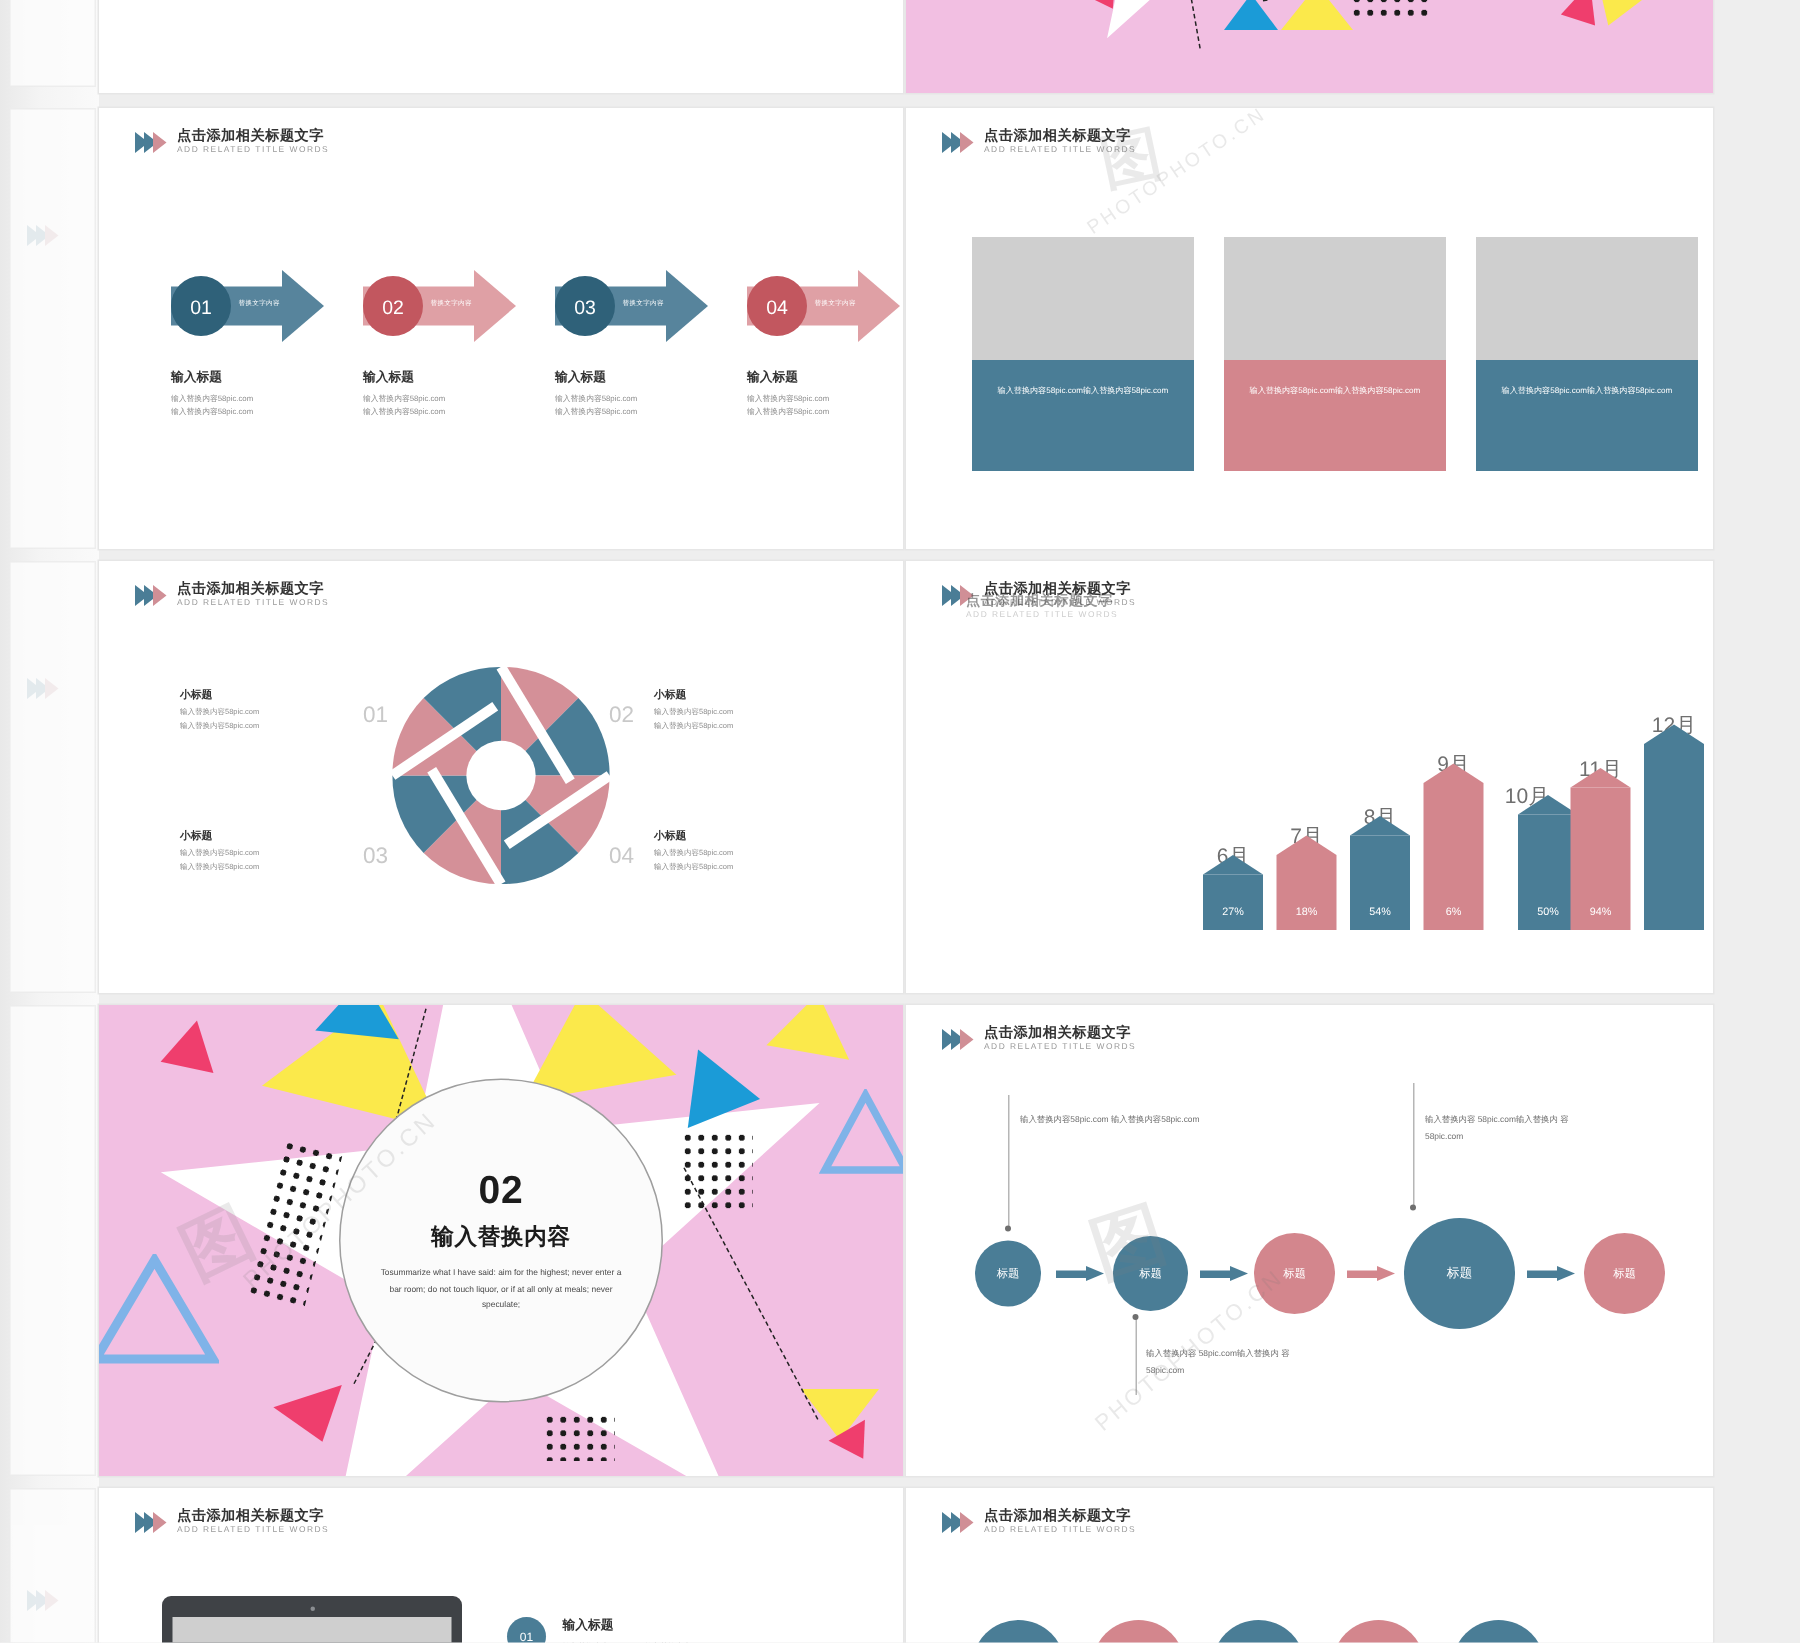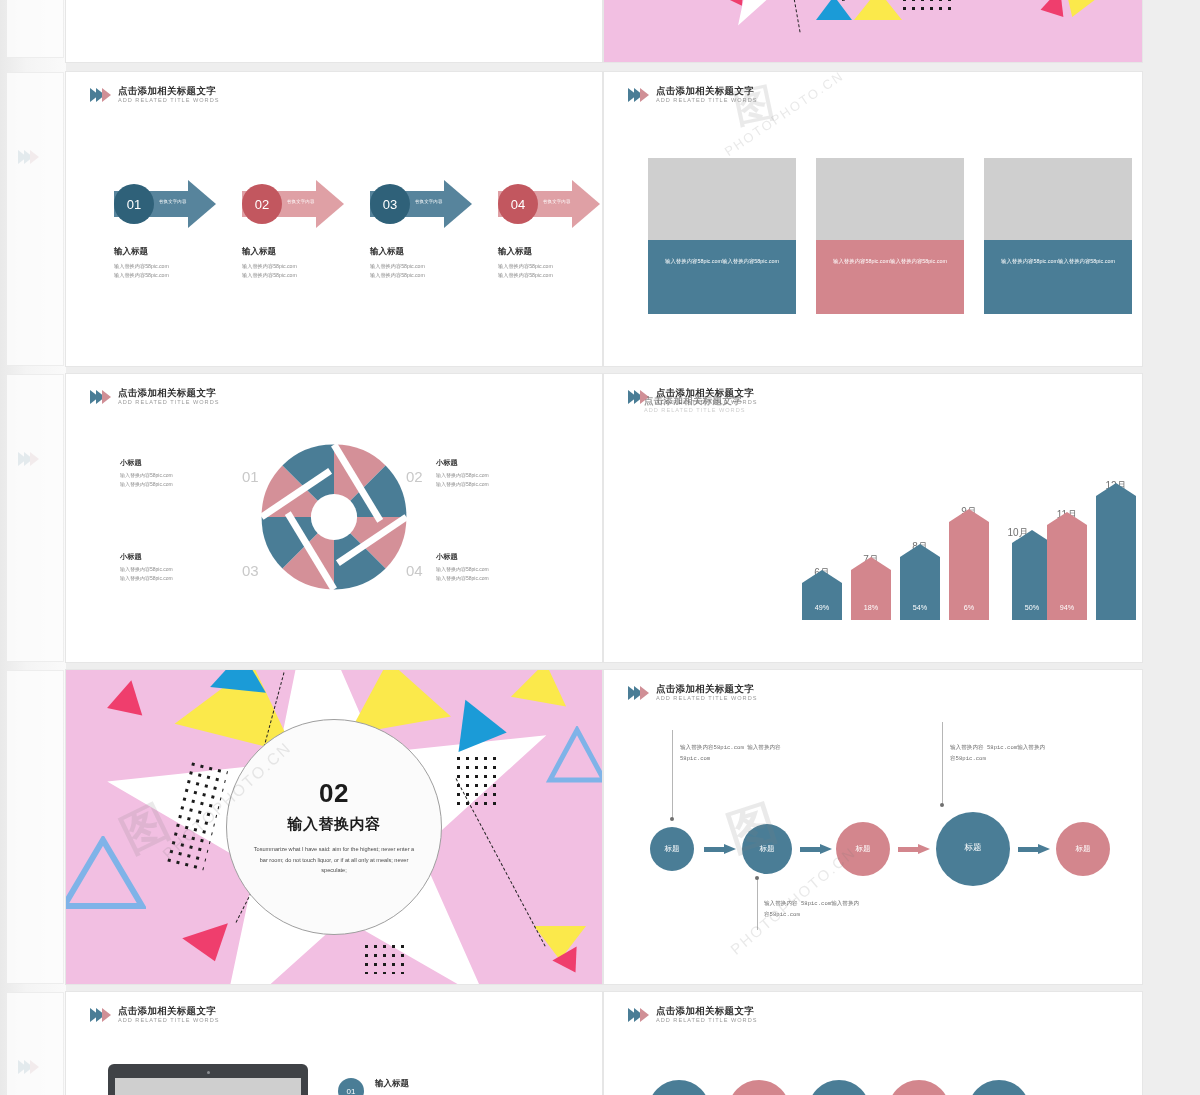--- a/index.html
+++ b/index.html
@@ -104,21 +104,21 @@
   .badge-row { display: flex; align-items: center; gap: 8px; }
   .badge {
     background: #dd8e95; color: #fff; font-size: 5.6px;
     padding: 3.5px 10px; border-radius: 9px;
   }
   .badge-row .ac { font-size: 11px; color: #8e8e8e; }
   .rule { width: 134px; height: 1px; background: #ddd; margin: 9px 0 9px 0; }
   .chart-left .body { font-size: 5.2px; color: #7e7e7e; line-height: 1.95; }
   .chart-bars { position: absolute; left: 198px; bottom: 42px; display: flex; align-items: flex-end; gap: 9px; }
   .barcol { width: 40px; position: relative; display: flex; flex-direction: column; align-items: center; }
-  .barcol .mon { font-size: 10px; color: #6f6f6f; margin-bottom: 3px; }
+  .barcol .mon { font-size: 14px; color: #6f6f6f; margin-bottom: 3px; }
   .bar { width: 40px; position: relative; }
   .bar .tip {
     position: absolute; left: 0; top: -13px; width: 0; height: 0;
     border-left: 20px solid transparent; border-right: 20px solid transparent;
   }
   .bar .stem { width: 40px; height: 100%; }
   .bar .pct {
     position: absolute; left: 0; bottom: 8px; width: 100%;
     text-align: center; font-size: 7.2px; color: #fff;
   }
@@ -143,21 +143,21 @@
     width: 216px; height: 216px; border-radius: 50%;
     background: #fbfbfb; border: 1.5px solid #9e9e9e;
     display: flex; flex-direction: column; align-items: center; justify-content: center;
     text-align: center; padding: 0 22px;
   }
   .circle-badge .num { font-size: 26px; font-weight: bold; color: #1c1c1c; letter-spacing: .5px; }
   .circle-badge .cn { font-size: 15px; font-weight: bold; color: #1c1c1c; margin-top: 6px; letter-spacing: .5px; }
   .circle-badge .en { font-size: 5.6px; color: #4a4a4a; line-height: 1.9; margin-top: 10px; }
 
   
-  .flow { position: absolute; left: 0; top: 0; width: 538px; height: 314px; font-family: Liberation Mono, monospace; }
+  .flow { position: absolute; left: 0; top: 0; width: 538px; height: 314px; }
   .fcircle {
     position: absolute; border-radius: 50%; color: #fff;
     display: flex; align-items: center; justify-content: center;
     font-size: 7.5px; line-height: 1.15; text-align: center;
   }
   .farrow { position: absolute; height: 11px; }
   .farrow .fb { position: absolute; left: 0; top: 3px; height: 5px; }
   .farrow .fh {
     position: absolute; top: 0; width: 0; height: 0;
     border-top: 5.5px solid transparent; border-bottom: 5.5px solid transparent;
@@ -439,21 +439,21 @@
         </div>
       </div>
 
 
       <div class="chart-bars">
         <div class="barcol">
           <div class="mon">6月</div>
           <div class="bar" style="height:37px;">
             <div class="tip" style="border-bottom:13px solid #4a7d96;"></div>
             <div class="stem c-blue"></div>
-            <div class="pct">49%</div>
+            <div class="pct">27%</div>
           </div>
         </div>
         <div class="barcol">
           <div class="mon">7月</div>
           <div class="bar" style="height:50px;">
             <div class="tip" style="border-bottom:13px solid #d3868d;"></div>
             <div class="stem c-pink"></div>
             <div class="pct">18%</div>
           </div>
         </div>

